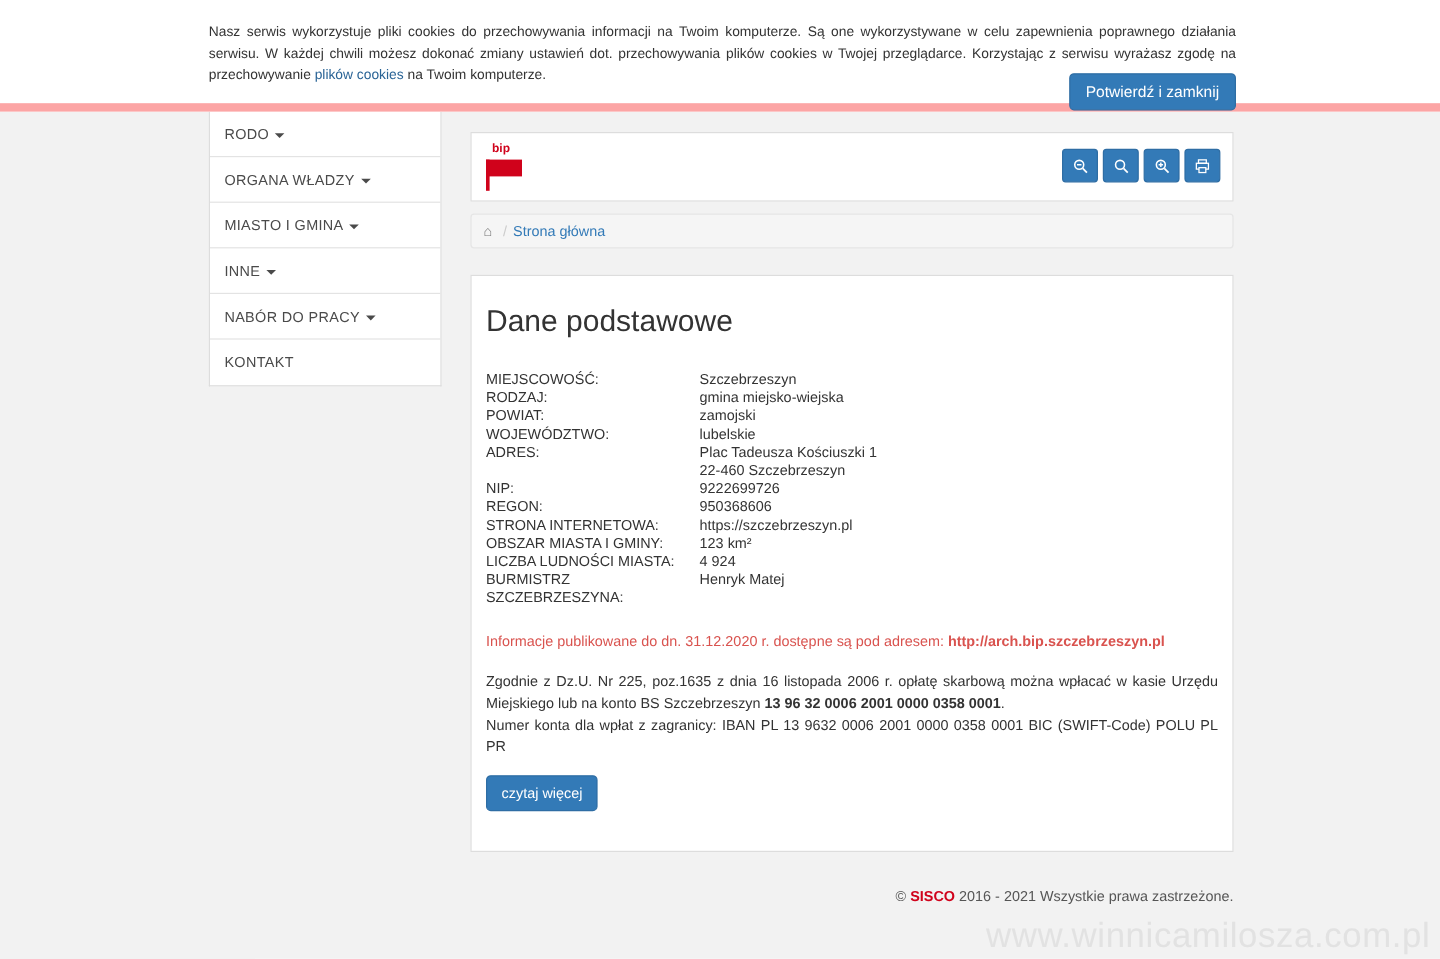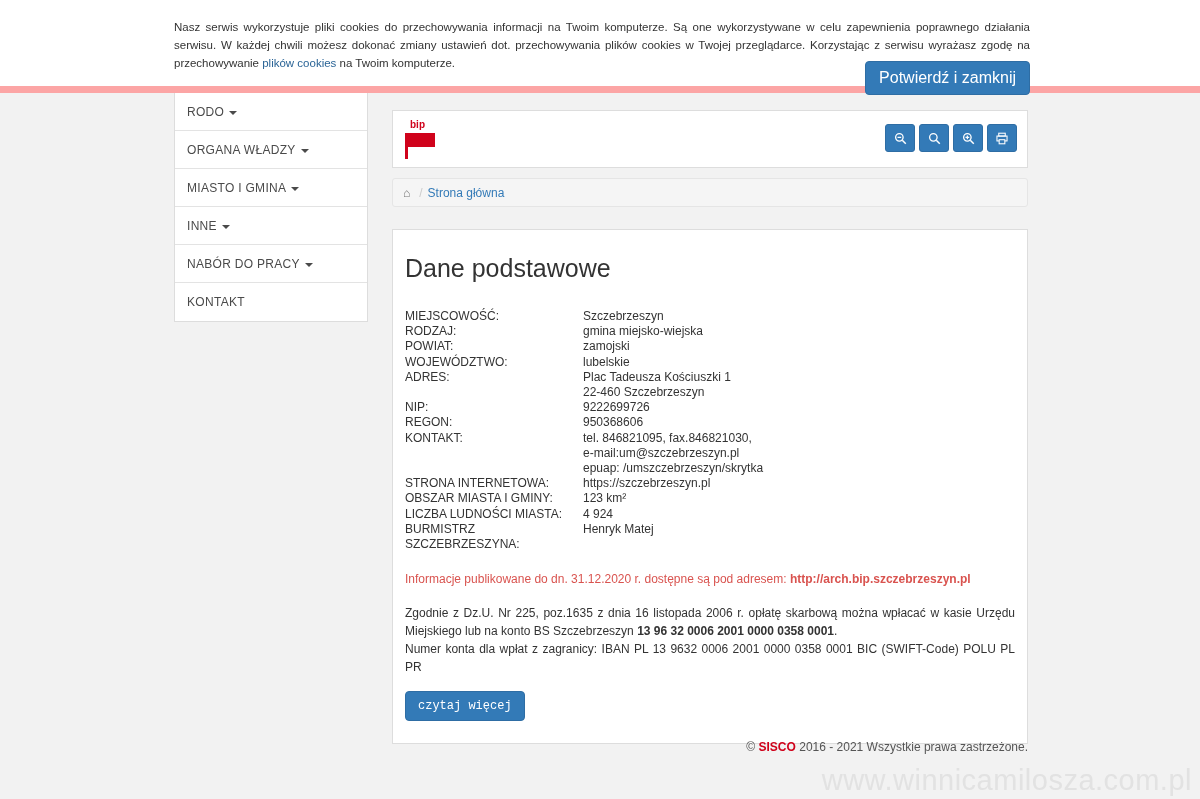--- a/index.html
+++ b/index.html
@@ -46,21 +46,21 @@
     text-decoration: none;
   }
   #cookie-confirm {
     position: absolute;
     right: 0;
     top: 43px;
     background: #337ab7;
     border: 1px solid #2e6da4;
     border-radius: 4px;
     color: #ffffff;
-    font-size: 16px;
+    font-size: 13px;
     padding: 7px 13px;
     cursor: pointer;
     font-family: "Liberation Sans", sans-serif;
   }
 
   
   #page-bg {
     position: absolute;
     top: 93px;
     left: 0;
@@ -254,21 +254,21 @@
   #read-more {
     display: inline-block;
     margin-top: 15px;
     background: #337ab7;
     border: 1px solid #2e6da4;
     border-radius: 4px;
     color: #ffffff;
     font-size: 12px;
     padding: 7px 12px;
     cursor: pointer;
-    font-family: Liberation Mono, monospace;
+    font-family: Liberation Sans, sans-serif;
   }
 
   
   #footer {
     position: absolute;
     left: 392px;
     top: 740px;
     width: 636px;
     text-align: right;
     font-size: 12px;
@@ -396,24 +396,20 @@
       </tr>
       <tr>
         <td class="label">NIP:</td>
         <td>9222699726</td>
       </tr>
       <tr>
         <td class="label">REGON:</td>
         <td>950368606</td>
       </tr>
       <tr>
-        <td class="label">KONTAKT:</td>
-        <td class="multi nl">tel. 846821095, fax.846821030,<br>e-mail:um@szczebrzeszyn.pl<br>epuap: /umszczebrzeszyn/skrytka</td>
-      </tr>
-      <tr>
         <td class="label">STRONA INTERNETOWA:</td>
         <td>https://szczebrzeszyn.pl</td>
       </tr>
       <tr>
         <td class="label">OBSZAR MIASTA I GMINY:</td>
         <td>123 km²</td>
       </tr>
       <tr>
         <td class="label">LICZBA LUDNOŚCI MIASTA:</td>
         <td>4 924</td>

